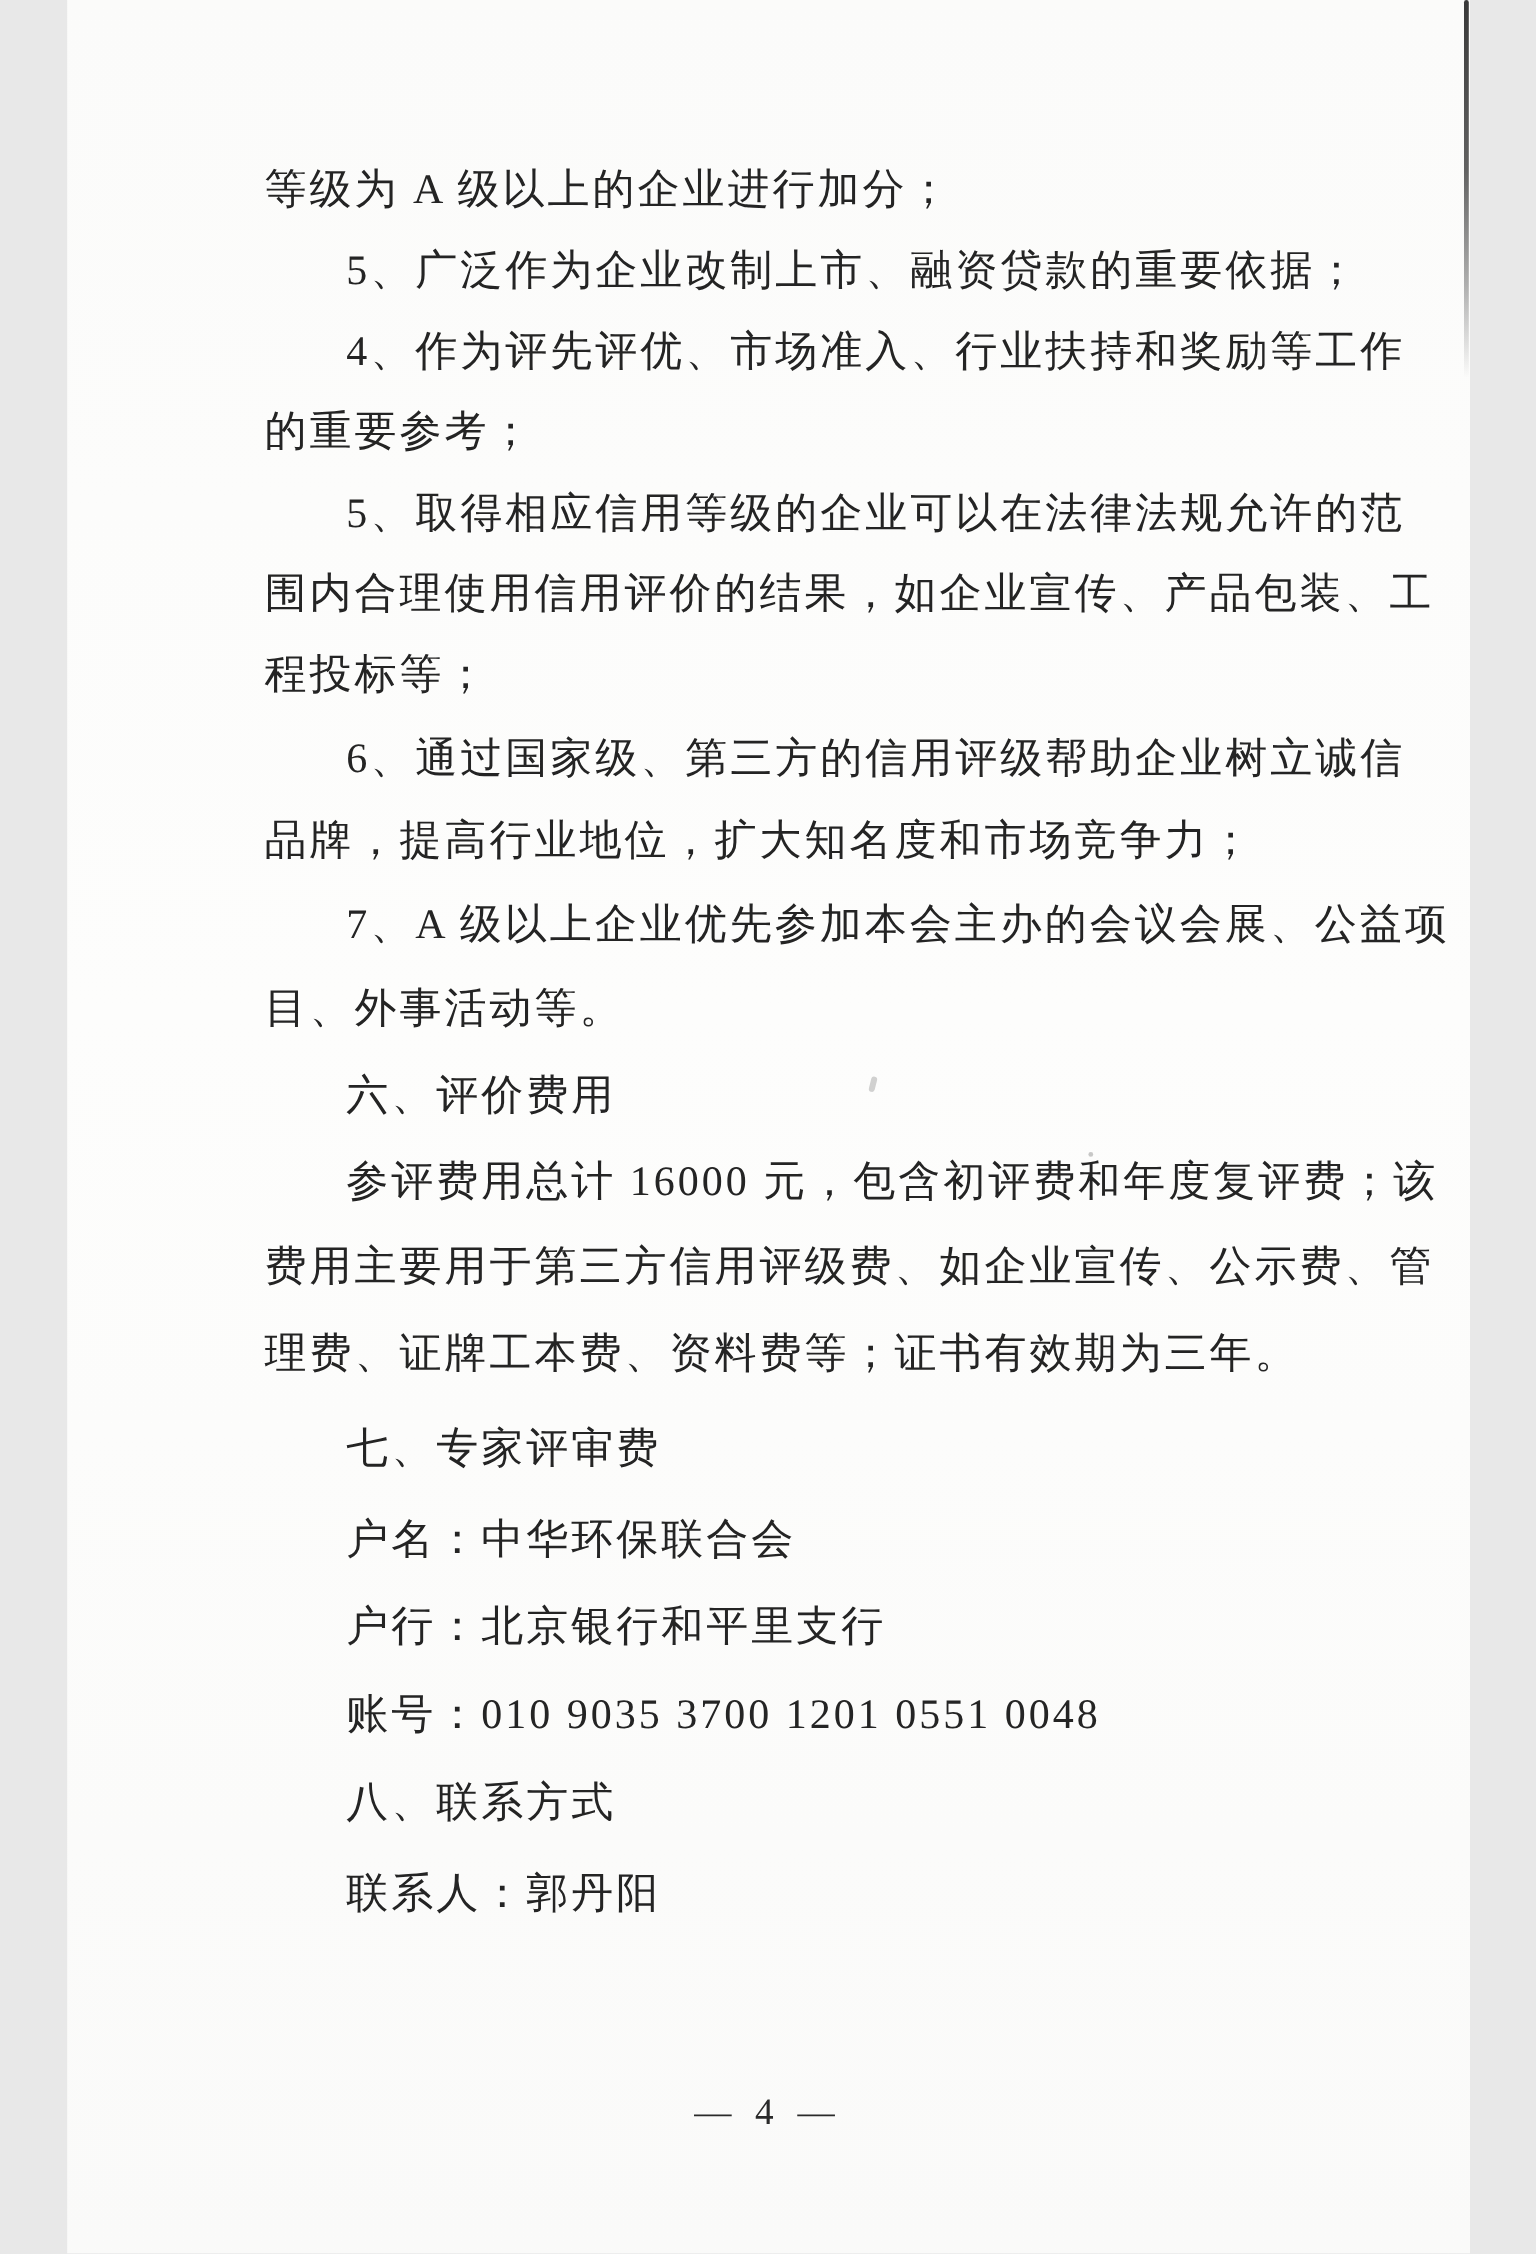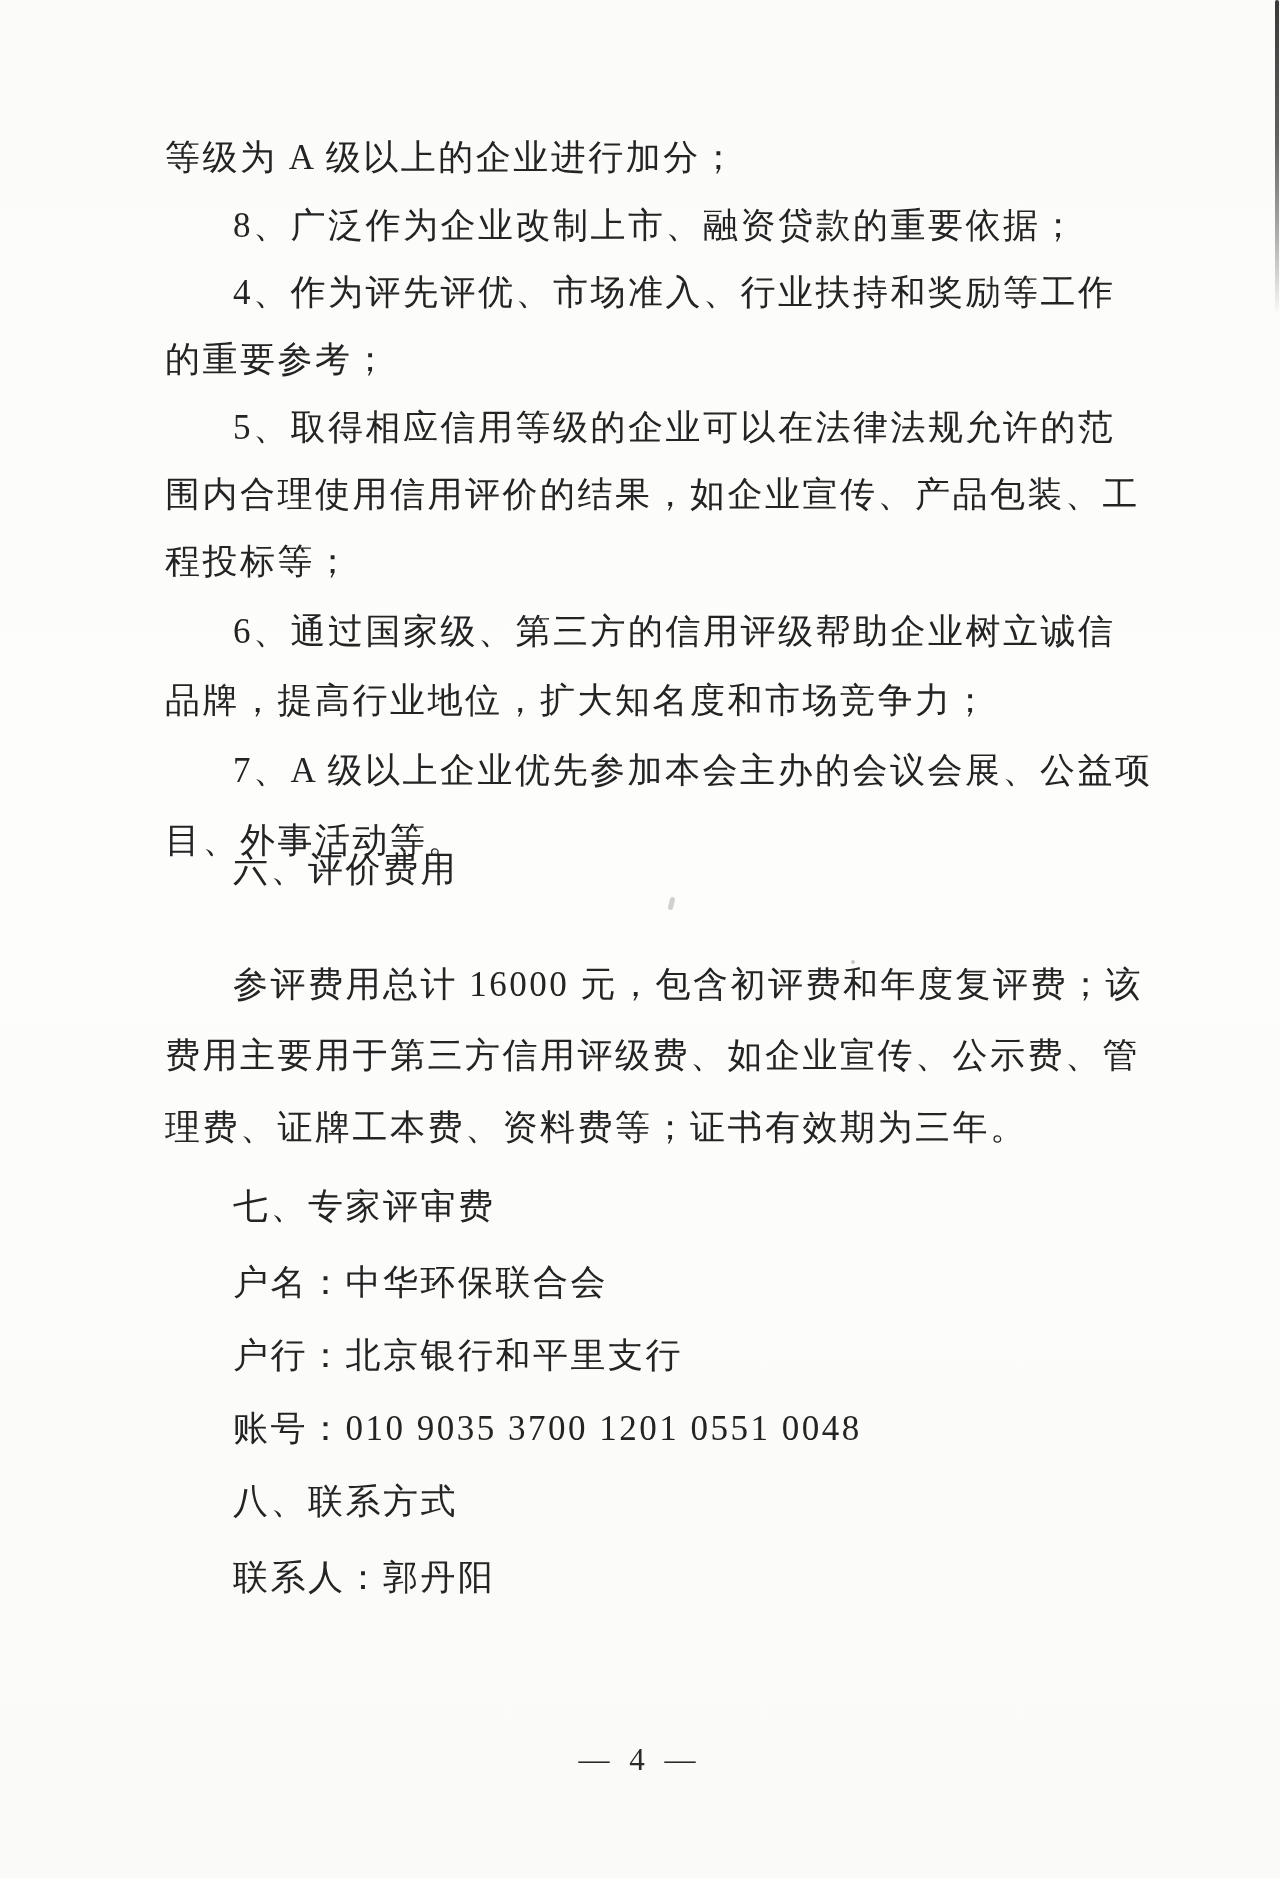--- a/index.html
+++ b/index.html
@@ -2,21 +2,21 @@
 <html><head>
 <meta charset="utf-8">
 <style>
   html, body {
     margin: 0;
     padding: 0;
     background: #e8e8e8;
   }
   .page {
     position: relative;
-    width: 1280px;
+    width: 1169px;
     height: 1878px;
     margin: 0 auto;
     background: linear-gradient(180deg, #fbfbfa 0%, #fdfdfc 45%, #fafaf9 100%);
     overflow: hidden;
     font-family: "Liberation Serif", "DejaVu Serif", serif;
     color: #242424;
   }
   .line {
     position: absolute;
     left: 165px;
@@ -69,31 +69,31 @@
     background: rgba(120,120,120,0.4);
     border-radius: 50%;
   }
 </style>
 </head>
 <body>
 
 <div class="page">
 
   <div class="line" style="top:134px">等级为 A 级以上的企业进行加分；</div>
-  <div class="line indent" style="top:202px">8、广泛作为企业改制上市、融资贷款的重要依据；</div>
+  <div class="line indent" style="top:202px">5、广泛作为企业改制上市、融资贷款的重要依据；</div>
   <div class="line indent" style="top:269px">4、作为评先评优、市场准入、行业扶持和奖励等工作</div>
   <div class="line" style="top:336px">的重要参考；</div>
   <div class="line indent" style="top:404px">5、取得相应信用等级的企业可以在法律法规允许的范</div>
   <div class="line" style="top:471px">围内合理使用信用评价的结果，如企业宣传、产品包装、工</div>
   <div class="line" style="top:538px">程投标等；</div>
   <div class="line indent" style="top:608px">6、通过国家级、第三方的信用评级帮助企业树立诚信</div>
   <div class="line" style="top:677px">品牌，提高行业地位，扩大知名度和市场竞争力；</div>
   <div class="line indent" style="top:747px">7、A 级以上企业优先参加本会主办的会议会展、公益项</div>
   <div class="line" style="top:817px">目、外事活动等。</div>
-  <div class="line indent" style="top:846px">六、评价费用</div>
+  <div class="line indent" style="top:889px">六、评价费用</div>
   <div class="line indent" style="top:961px">参评费用总计 16000 元，包含初评费和年度复评费；该</div>
   <div class="line" style="top:1032px">费用主要用于第三方信用评级费、如企业宣传、公示费、管</div>
   <div class="line" style="top:1104px">理费、证牌工本费、资料费等；证书有效期为三年。</div>
   <div class="line indent" style="top:1183px">七、专家评审费</div>
   <div class="line indent" style="top:1332px">户行：北京银行和平里支行</div>
   <div class="line indent" style="top:1259px">户名：中华环保联合会</div>
   <div class="line indent" style="top:1405px">账号：010 9035 3700 1201 0551 0048</div>
   <div class="line indent" style="top:1478px">八、联系方式</div>
   <div class="line indent" style="top:1554px">联系人：郭丹阳</div>
 

